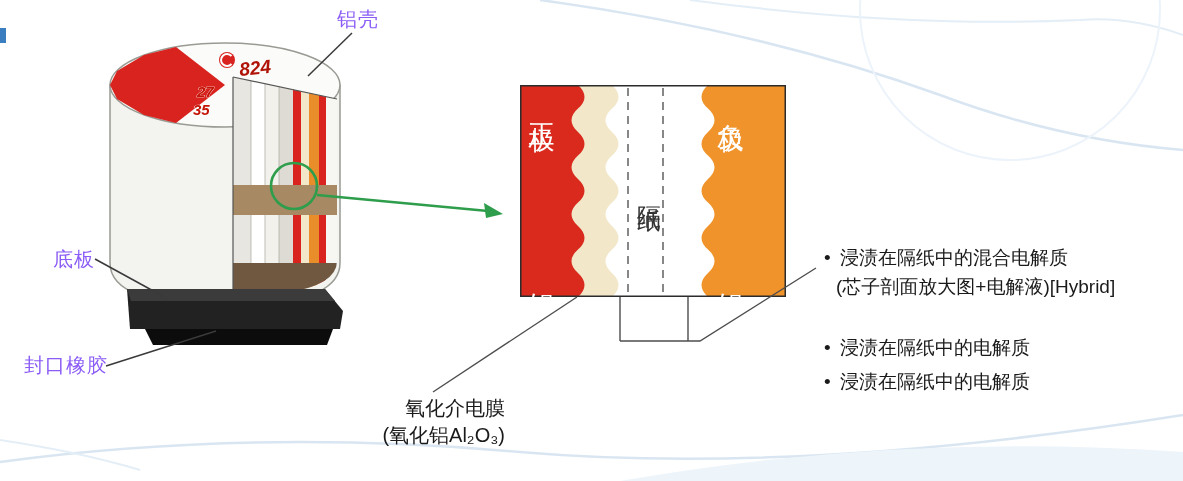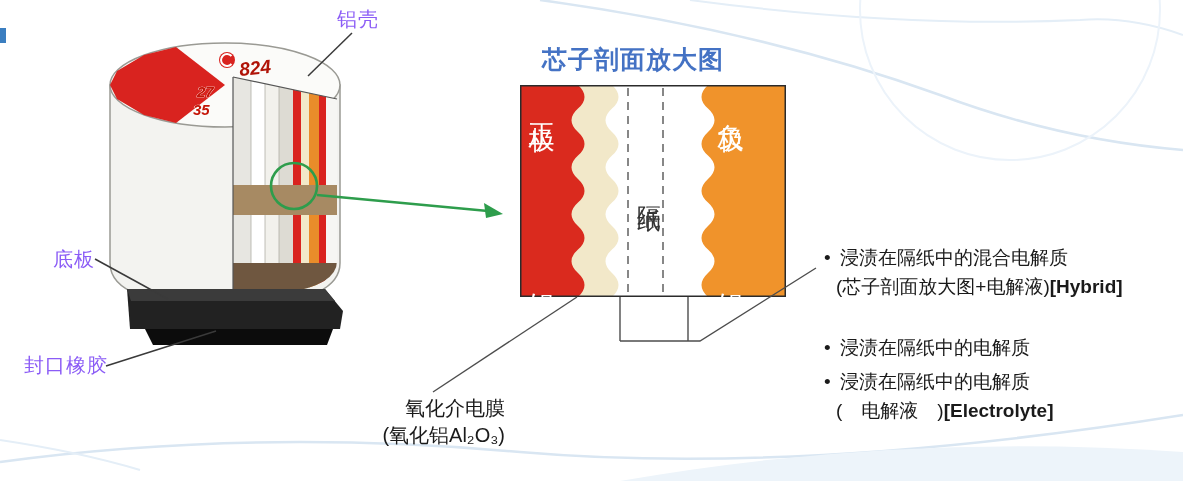--- a/index.html
+++ b/index.html
@@ -23,21 +23,21 @@
   .lbl-anode{left:9px;}
   .lbl-cathode{left:198px;}
   .lbl-separator{position:absolute;left:113px;top:86px;color:#333;font-size:24px;z-index:2;}
   .dielectric-note{position:absolute;left:330px;top:395px;width:175px;text-align:right;z-index:3;
                    font-size:20px;line-height:27px;white-space:nowrap;}
   .notes{position:absolute;left:824px;top:243px;width:356px;z-index:3;font-size:19px;line-height:29px;}
   .note{margin:0 0 0 0;}
   .note .l1{display:flex;align-items:flex-start;}
   .note .marker{width:16px;flex:0 0 16px;}
   .note .l2{padding-left:12px;white-space:nowrap;}
-  .note .tag{font-weight:bold;}
+  .note .tag{font-weight:normal;}
   .note-1{margin-bottom:32px;}
   .note-2{margin-bottom:5px;}
 </style>
 </head>
 <body>
 
 <div class="stage">
 
   <svg class="bg-decor" width="1183" height="481" viewBox="0 0 1183 481">
     <path d="M540,0 Q760,30 940,95 Q1060,140 1183,150" stroke="#d9e6f2" stroke-width="2.5" fill="none"></path>
@@ -91,21 +91,20 @@
       <path d="M42,274 L240,274 L258,296 L255,314 L45,314 Z" fill="#222222"></path>
       <path d="M42,274 L240,274 L250,286 L46,286 Z" fill="#3b3b3b"></path>
       <path d="M60,314 L248,314 L242,330 L68,330 Z" fill="#0c0c0c"></path>
     </g>
   </svg>
 
   <div class="cn-label label-shell">铝壳</div>
   <div class="cn-label label-bottom-plate">底板</div>
   <div class="cn-label label-seal">封口橡胶</div>
 
-  <div class="section-title">芯子剖面放大图</div>
 
   <div class="diagram">
     <svg width="266" height="212" viewBox="0 0 266 212">
       <rect x="0" y="0" width="266" height="212" fill="#ffffff"></rect>
       <path d="M0,0 L92,0 Q105,12 92,23.5 Q79,35 92,47 Q105,59 92,70.5 Q79,82 92,94 Q105,106 92,117.5 Q79,129 92,141 Q105,153 92,164.5 Q79,176 92,188 Q105,200 92,212 L0,212 Z" fill="#F2E8C9"></path>
       <path d="M0,0 L58,0 Q71,12 58,23.5 Q45,35 58,47 Q71,59 58,70.5 Q45,82 58,94 Q71,106 58,117.5 Q45,129 58,141 Q71,153 58,164.5 Q45,176 58,188 Q71,200 58,212 L0,212 Z" fill="#DA2A1E"></path>
       <path d="M266,0 L188,0 Q175,12 188,23.5 Q201,35 188,47 Q175,59 188,70.5 Q201,82 188,94 Q175,106 188,117.5 Q201,129 188,141 Q175,153 188,164.5 Q201,176 188,188 Q175,200 188,212 L266,212 Z" fill="#F0932B"></path>
       <line x1="108" y1="3" x2="108" y2="209" stroke="#555" stroke-width="1.4" stroke-dasharray="8 6"></line>
       <line x1="143" y1="3" x2="143" y2="209" stroke="#555" stroke-width="1.4" stroke-dasharray="8 6"></line>
       <rect x="0.75" y="0.75" width="264.5" height="210.5" fill="none" stroke="#2b2b2b" stroke-width="1.5"></rect>
@@ -142,23 +141,20 @@
       <div class="l1">
         <span class="marker">•</span>
         <span>浸渍在隔纸中的电解质</span>
       </div>
     </div>
     <div class="note note-3">
       <div class="l1">
         <span class="marker">•</span>
         <span>浸渍在隔纸中的电解质</span>
       </div>
-      <div class="l2">
-        <span>(　电解液　)</span><span class="tag">[Electrolyte]</span>
-      </div>
     </div>
   </div>
 
   <svg class="overlay-lines" width="1183" height="481" viewBox="0 0 1183 481">
     <path d="M352,33 L308,76" stroke="#3a3a3a" stroke-width="1.5" fill="none"></path>
     <path d="M95,259 L168,299" stroke="#3a3a3a" stroke-width="1.5" fill="none"></path>
     <path d="M106,366 L216,331" stroke="#3a3a3a" stroke-width="1.5" fill="none"></path>
     <circle cx="294" cy="186" r="23" stroke="#2E9D4C" stroke-width="2.6" fill="none"></circle>
     <path d="M317,195 L488,211" stroke="#2E9D4C" stroke-width="2.4" fill="none"></path>
     <polygon points="503,214 484,203 486,218" fill="#2E9D4C"></polygon>

